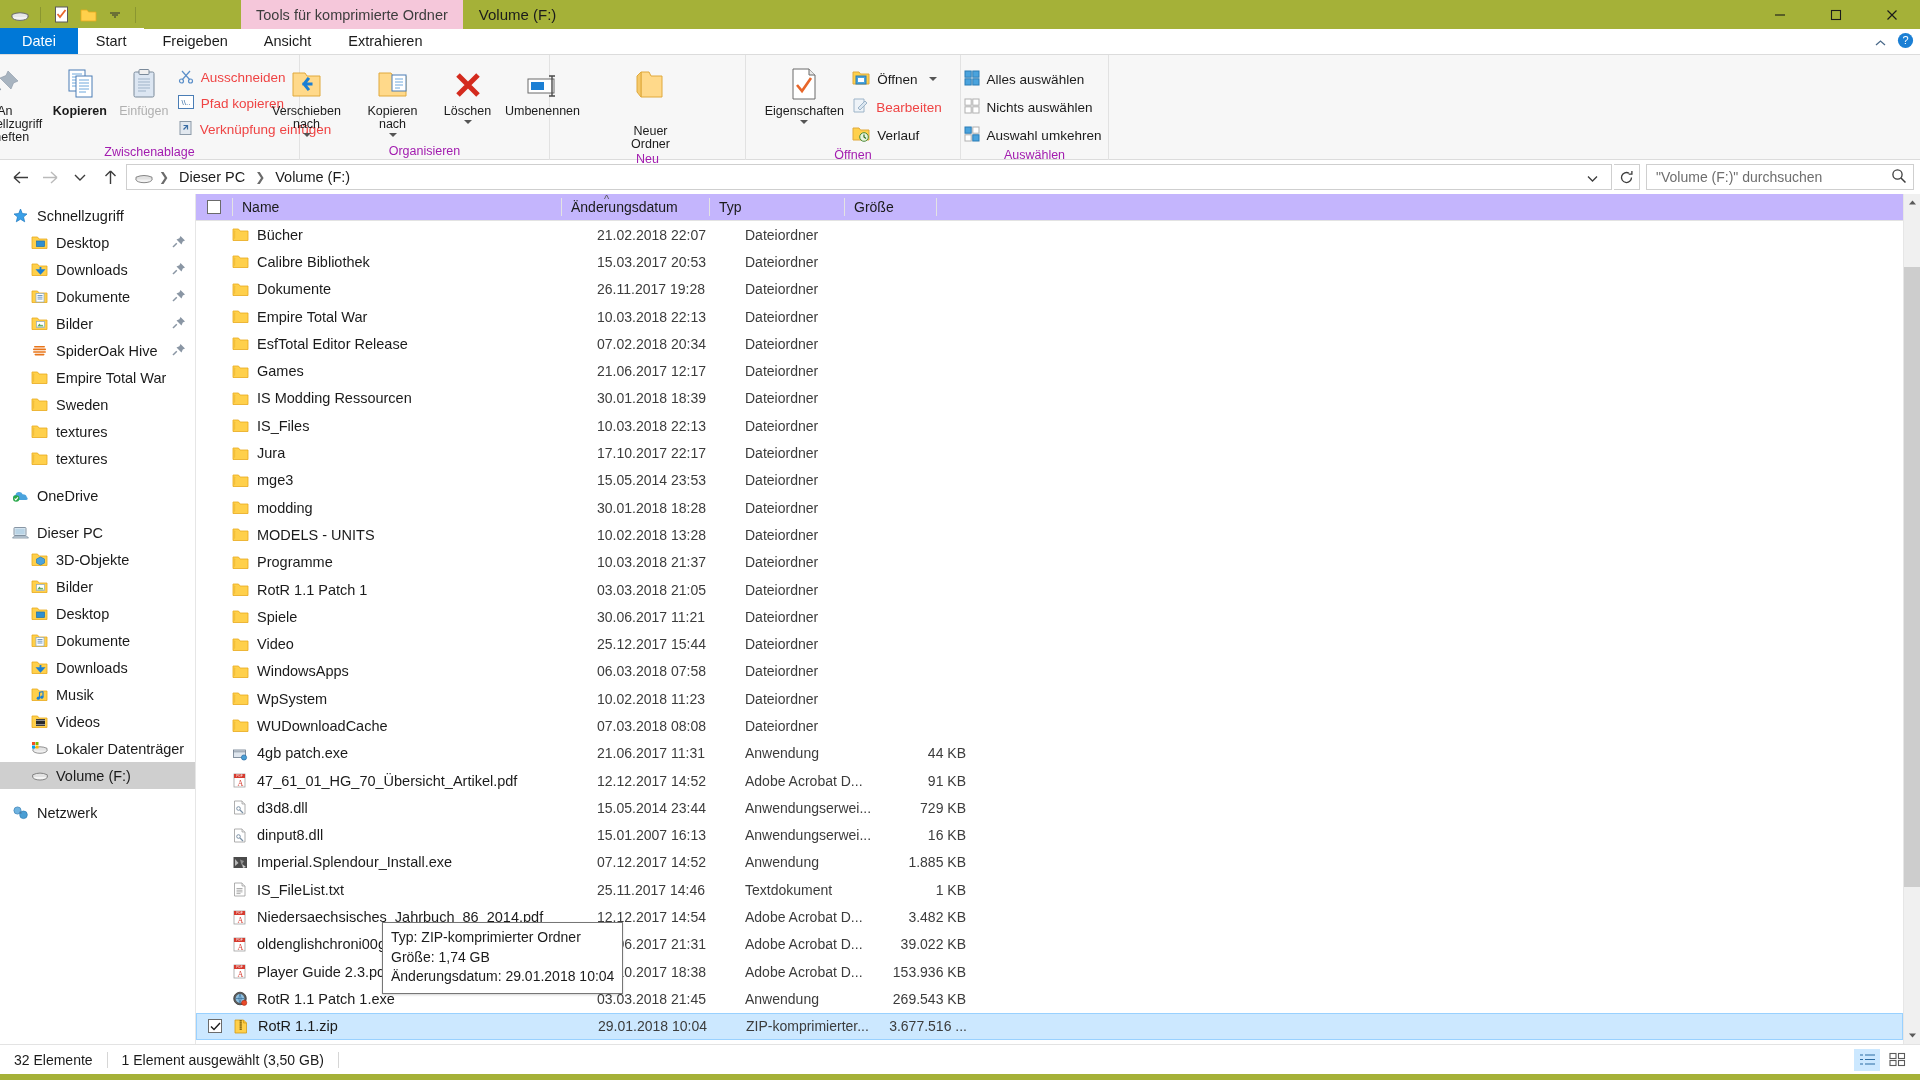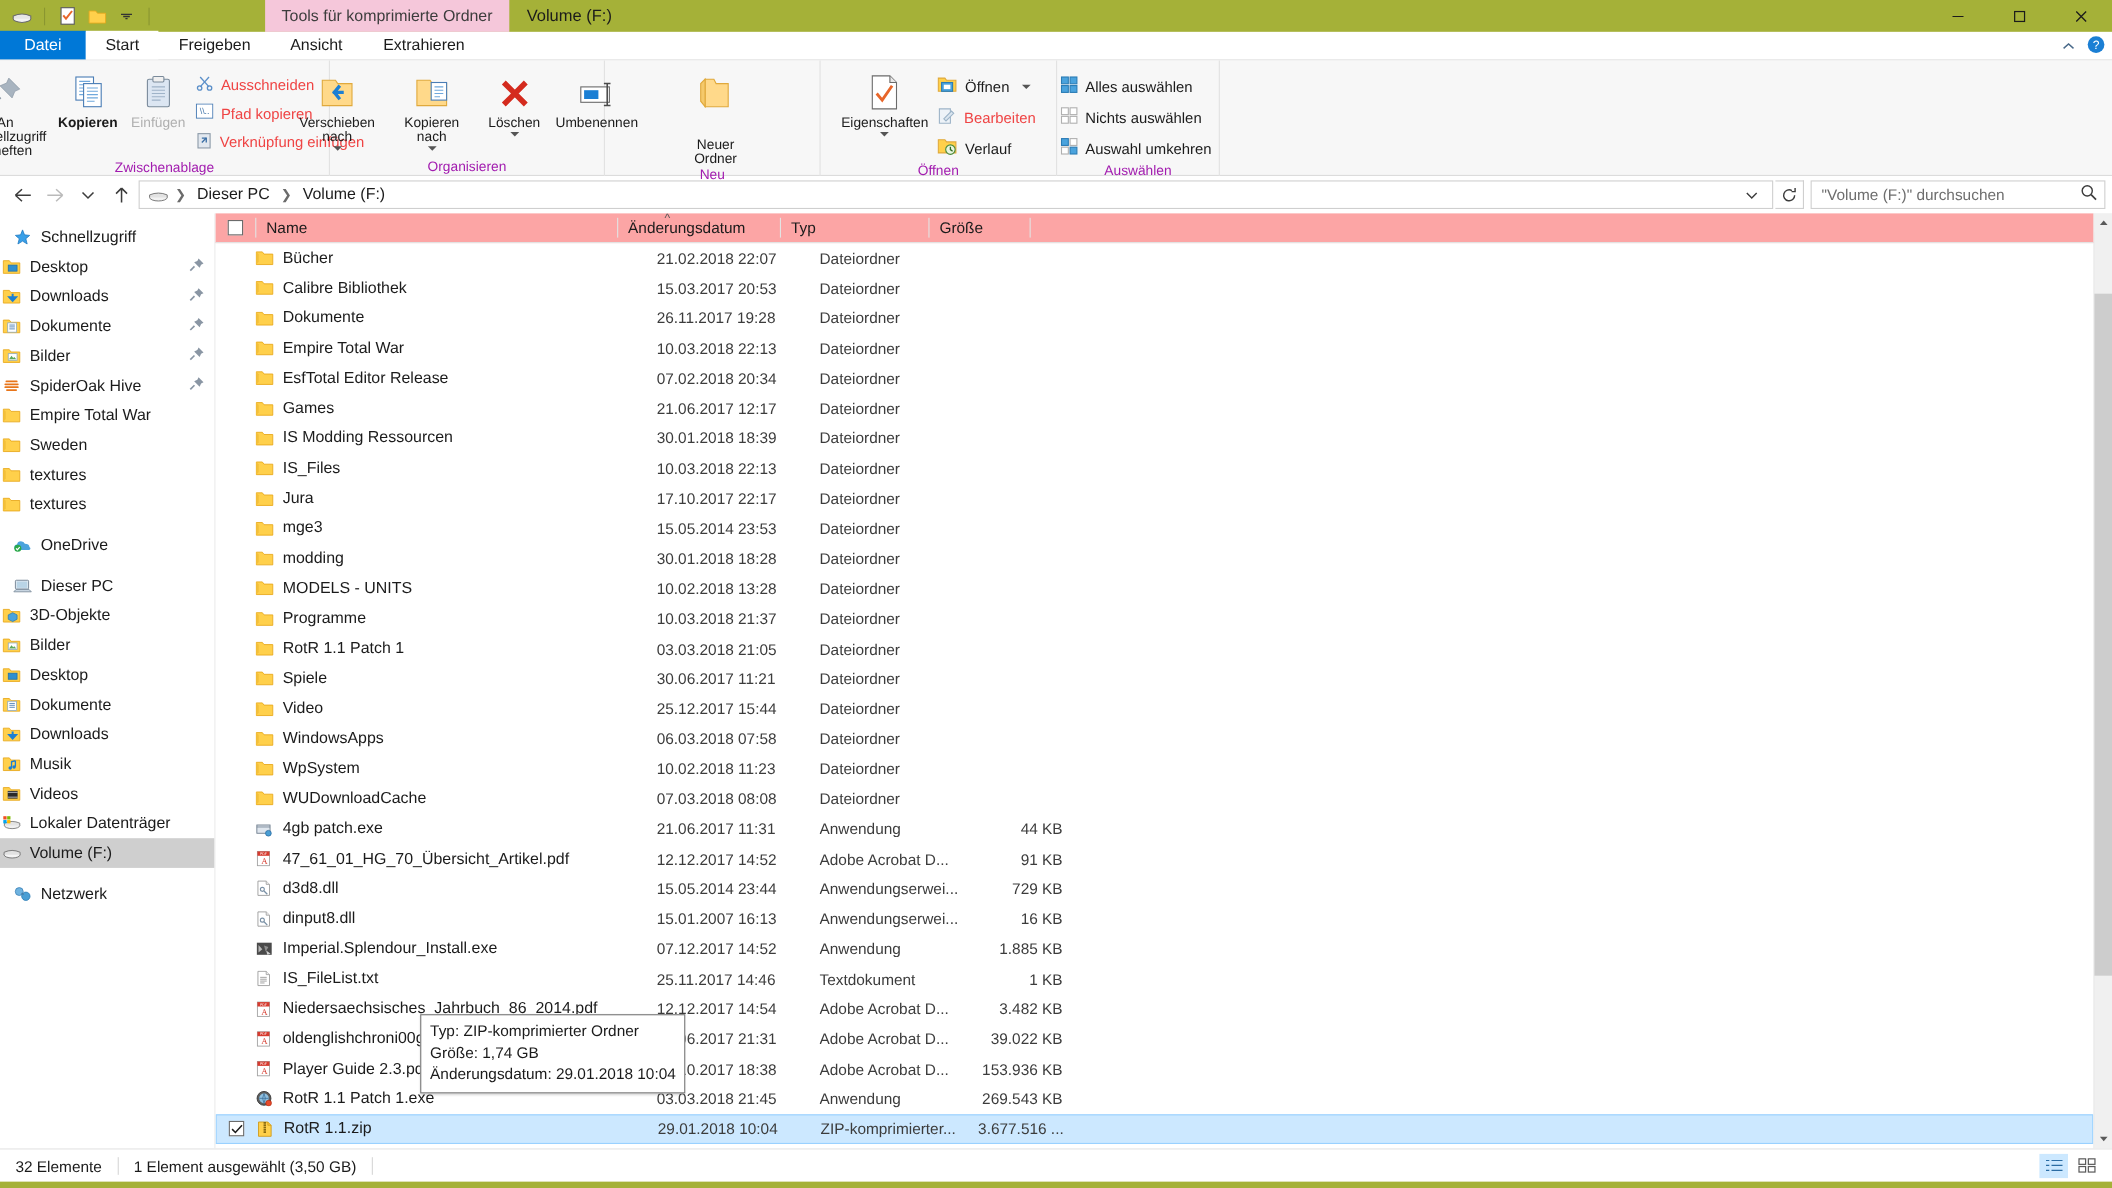--- a/index.html
+++ b/index.html
@@ -99,26 +99,26 @@
   .main { flex: 1; display: flex; min-height: 0; position: relative; }
 
   
   .sidebar { width: 196px; background: #fff; border-right: 1px solid #e6e6e6; padding-top: 8px; overflow: hidden; flex: none; }
   .navitem { height: 27px; display: flex; align-items: center; padding-right: 8px; position: relative; }
   .navitem.selected { background: #cfcfcf; }
   .navitem .nl { font-size: 14.5px; color: #1b1b1b; white-space: nowrap; overflow: hidden; }
   .navitem .ic { width: 20px; display: flex; justify-content: center; align-items: center; margin-right: 7px; flex: none; }
   .navitem .pin { margin-left: auto; flex: none; }
   .lvl0 { padding-left: 10px; }
-  .lvl1 { }
+  .lvl1 { padding-left: 29px; }
   .navgap { height: 10px; }
 
   
   .filepane { flex: 1; display: flex; flex-direction: column; min-width: 0; background: #fff; position: relative; }
-  .colhead { height: 27px; display: flex; align-items: center; border-bottom: 1px solid #e3e3e3; background: #fca5a5; flex: none; position: relative; }
+  .colhead { height: 27px; display: flex; align-items: center; border-bottom: 1px solid #e3e3e3; background: #c4b5fd; flex: none; position: relative; }
   .colhead .ch { font-size: 14px; color: #1b1b1b; padding-left: 9px; border-left: 1px solid #e3e3e3; height: 18px; line-height: 18px; }
   .colhead .ch:first-of-type { border-left: none; }
   .selall { width: 36px; display: flex; align-items: center; justify-content: center; }
   .cb { width: 14px; height: 14px; border: 1px solid #6b6b6b; background: #fff; display: flex; align-items: center; justify-content: center; }
   .sortmark { position: absolute; left: 408px; top: -1px; font-size: 11px; color: #555; }
 
   .rows { flex: 1; overflow: hidden; position: relative; }
   .row { height: 27.3px; display: flex; align-items: center; }
   .row.selected { background: #cce8ff; border: 1px solid #99d1ff; }
   .row .cbcell { width: 36px; display: flex; align-items: center; justify-content: center; }

